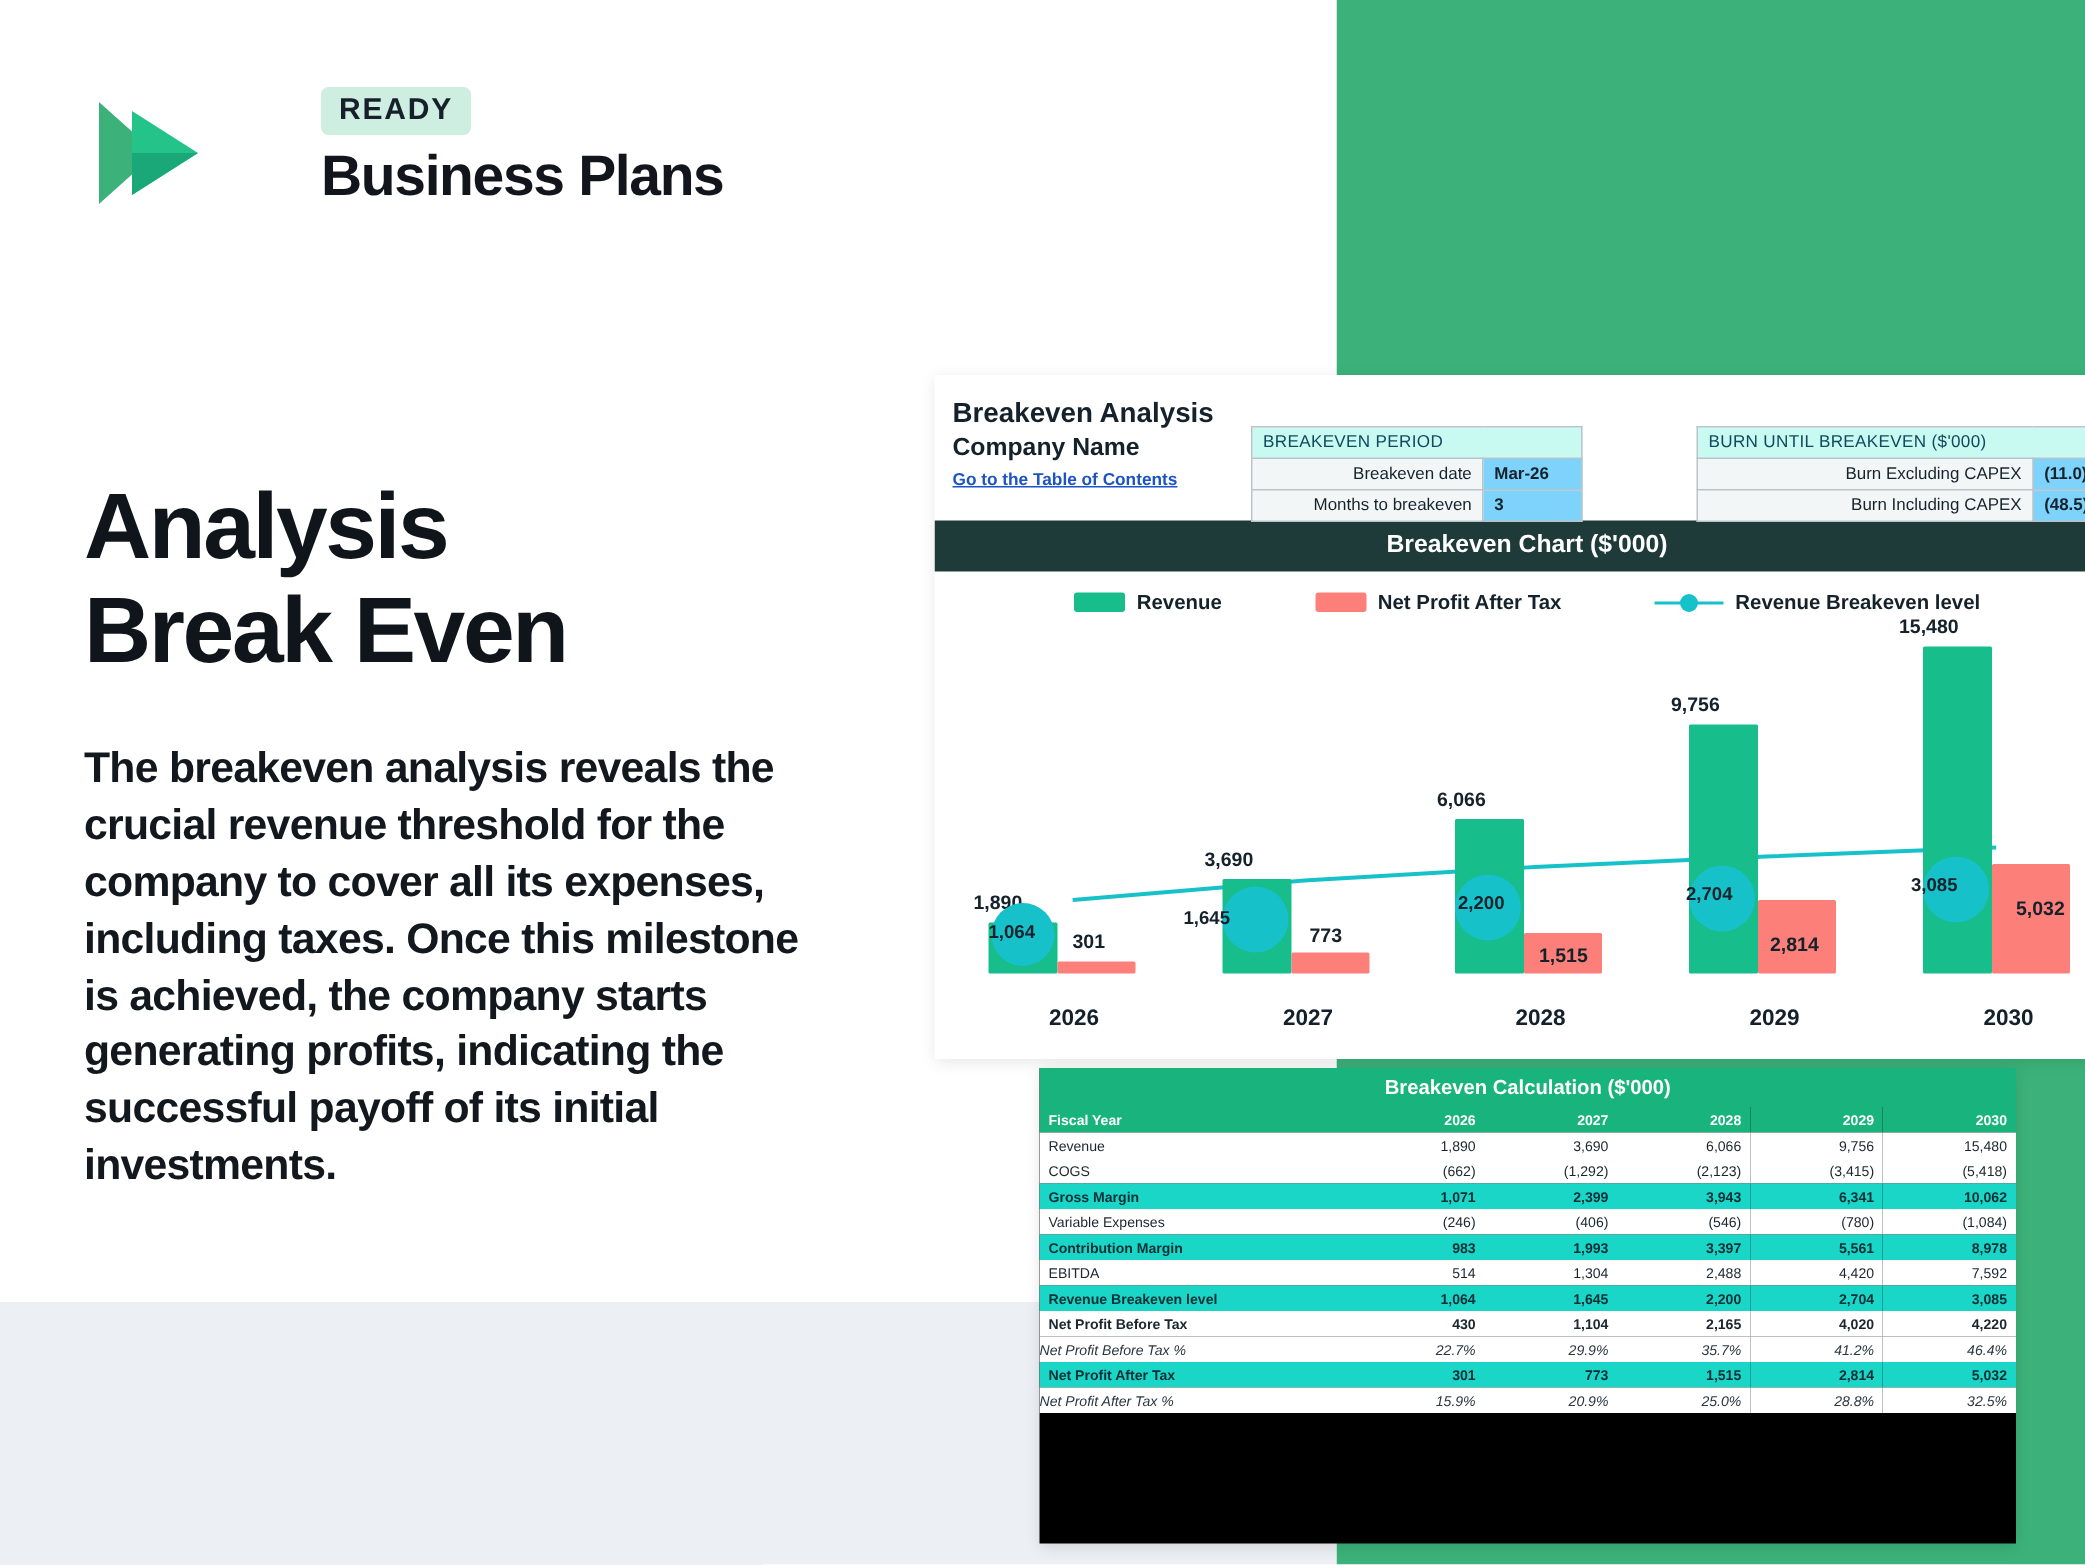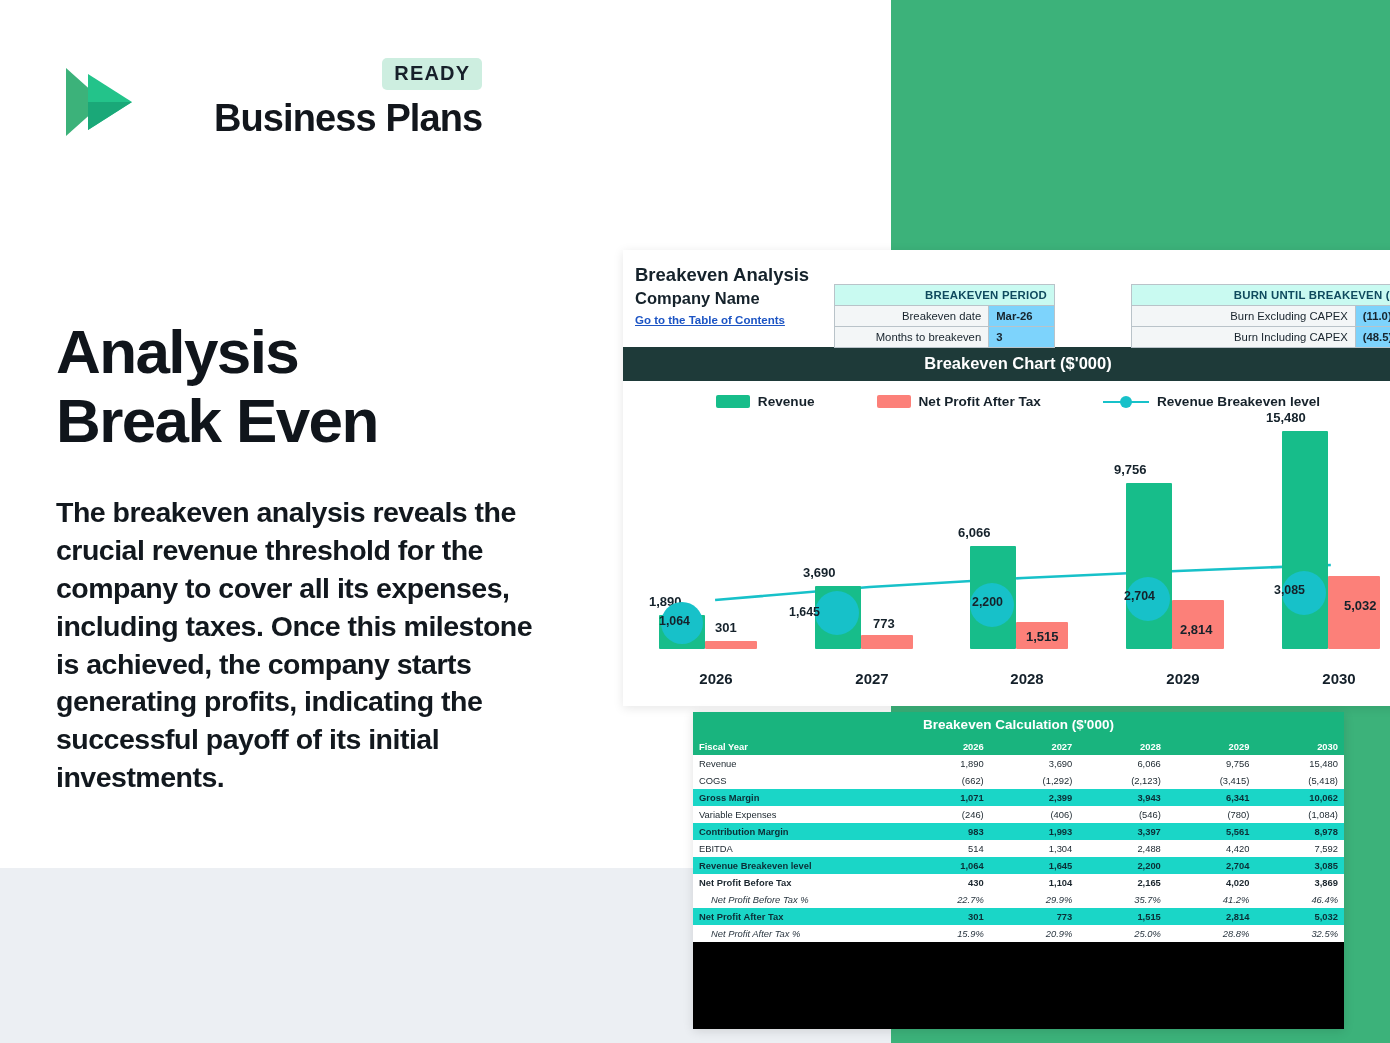--- a/index.html
+++ b/index.html
@@ -20,21 +20,21 @@
     background: #eceff3;
   }
   .bg-white-left {
     position: absolute; left: 0; top: 0; width: 891px; height: 868px;
     background: #ffffff;
   }
 
   
   .logo-wrap { position: absolute; left: 58px; top: 58px; width: 400px; height: 100px; }
   .logo-mark { position: absolute; left: 0; top: 2px; width: 84px; height: 84px; }
-  .logo-text { position: absolute; left: 156px; top: 0px; text-align: right; }
+  .logo-text { position: absolute; left: 156px; top: 0px; }
   .ready-badge {
     display: inline-block; background: #cdeee0; color: #17202a;
     font-weight: bold; font-size: 20px; letter-spacing: .06em;
     padding: 4px 12px 5px; border-radius: 5px;
   }
   .logo-title {
     font-size: 38px; font-weight: bold; color: #12161c;
     letter-spacing: -0.9px; margin-top: 7px; white-space: nowrap;
   }
 
@@ -63,22 +63,22 @@
     font-size: 11.5px; color: #1c54c4; text-decoration: underline;
     margin-top: 6px; display: inline-block; font-weight: bold;
   }
 
   .mini-table { position: absolute; border-collapse: collapse; }
   .mini-table td {
     border: 1px solid #b9c3c9; font-size: 11.3px; color: #17232c;
     padding: 3px 7px; background: #f3f6f7; height: 21px;
   }
   .mini-table td.hdr {
-    background: #c9faf1; color: #0f4a5e; font-weight: bold;
-    text-align: right; letter-spacing: .02em; font-size: 11.4px;
+    background: #c9faf1; color: #0f4a5e; font-weight: normal;
+    text-align: left; letter-spacing: .02em; font-size: 11.4px;
   }
   .mini-table td.val { background: #7dd3fc; font-weight: bold; }
   .mini-table td.lbl { text-align: right; background: #f3f6f7; font-weight: normal; }
 
   #bk-period { left: 211px; top: 34px; width: 221px; }
   #bk-burn  { left: 508px; top: 34px; width: 300px; }
 
   .chart-band {
     background: #1e3a39; color: #ffffff; text-align: center;
     font-size: 16.5px; font-weight: bold; padding: 7px 0 8px;
@@ -141,21 +141,21 @@
     white-space: nowrap;
   }
   table.calc th {
     background: #19b47e; color: #ffffff; font-weight: bold; text-align: right;
   }
   table.calc th.first { text-align: left; }
   table.calc td { text-align: right; background: #ffffff; }
   table.calc td.first { text-align: left; }
   tr.hl td { background: #1ad6c7; color: #0c2e36; font-weight: bold; }
   tr.pct td { font-style: italic; color: #2a3640; }
-  tr.pct td.first { padding-left: 18px; }
+  tr.pct td.first { padding-left: 0; }
   td.indent { padding-left: 18px; }
   tr.bold td { font-weight: bold; }
 </style>
 </head>
 <body>
 
 <div class="bg-green-right"></div>
 <div class="bg-white-left"></div>
 <div class="bg-grey-bottom"></div>
 
@@ -362,21 +362,21 @@
         <td>2,200</td>
         <td>2,704</td>
         <td>3,085</td>
       </tr>
       <tr class="bold">
         <td class="first">Net Profit Before Tax</td>
         <td>430</td>
         <td>1,104</td>
         <td>2,165</td>
         <td>4,020</td>
-        <td>3,869</td>
+        <td>4,220</td>
       </tr>
       <tr class="pct">
         <td class="first">Net Profit Before Tax %</td>
         <td>22.7%</td>
         <td>29.9%</td>
         <td>35.7%</td>
         <td>41.2%</td>
         <td>46.4%</td>
       </tr>
       <tr class="hl">

